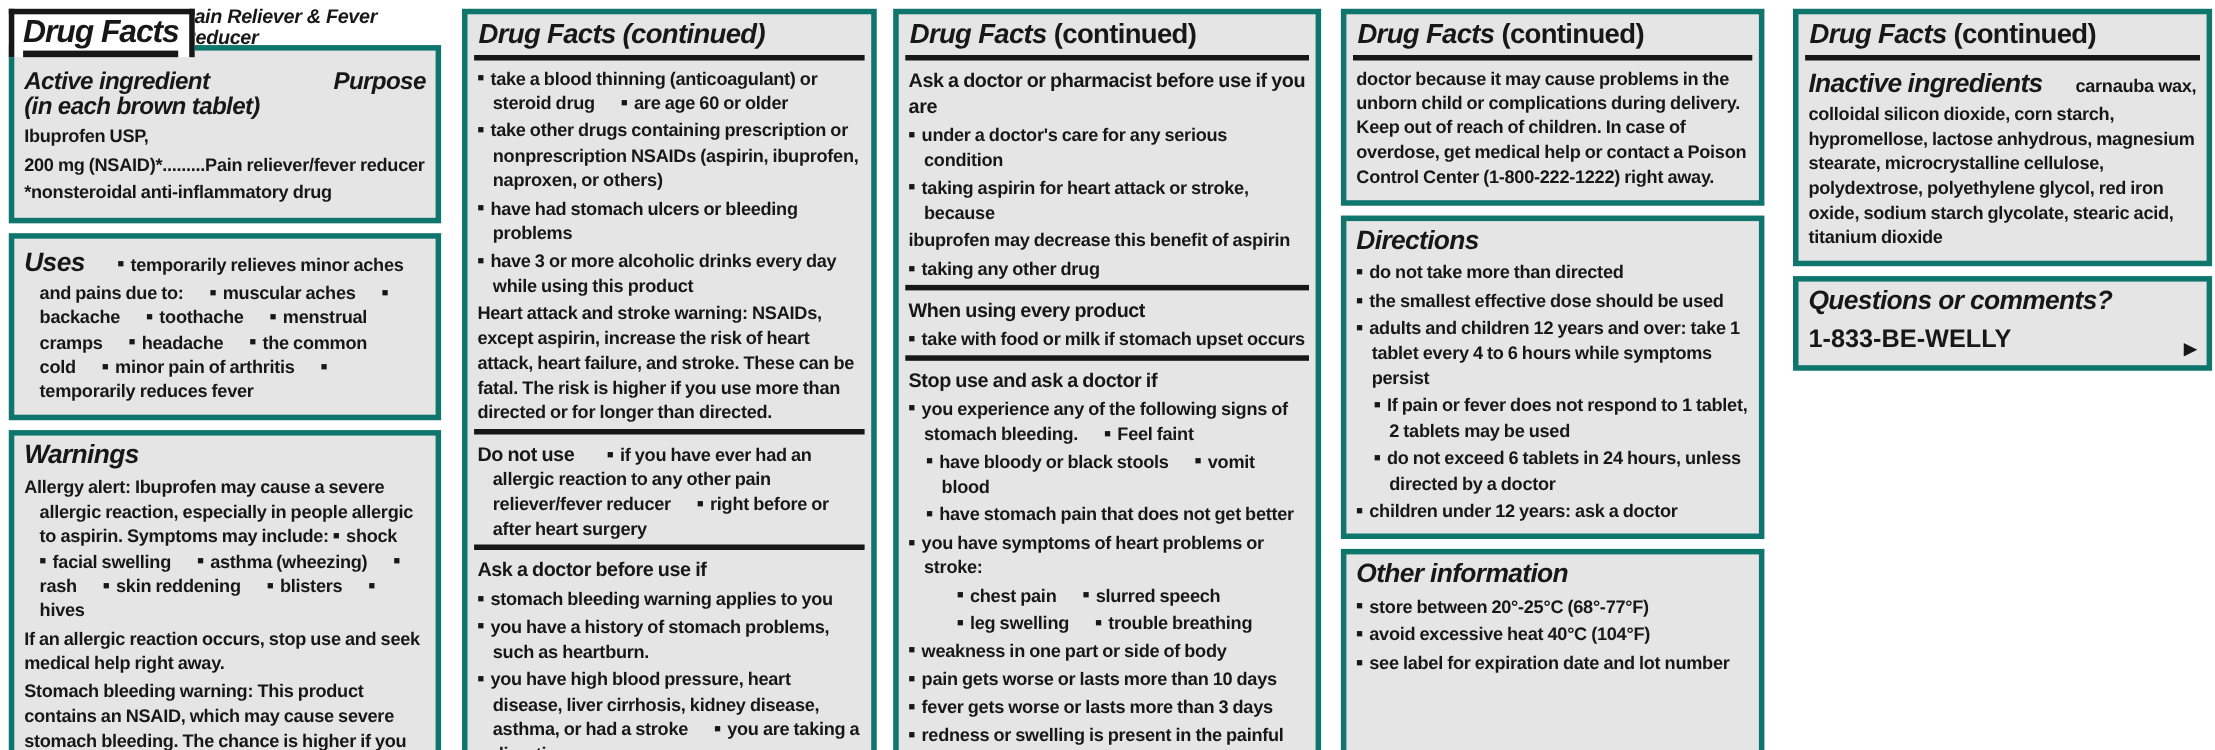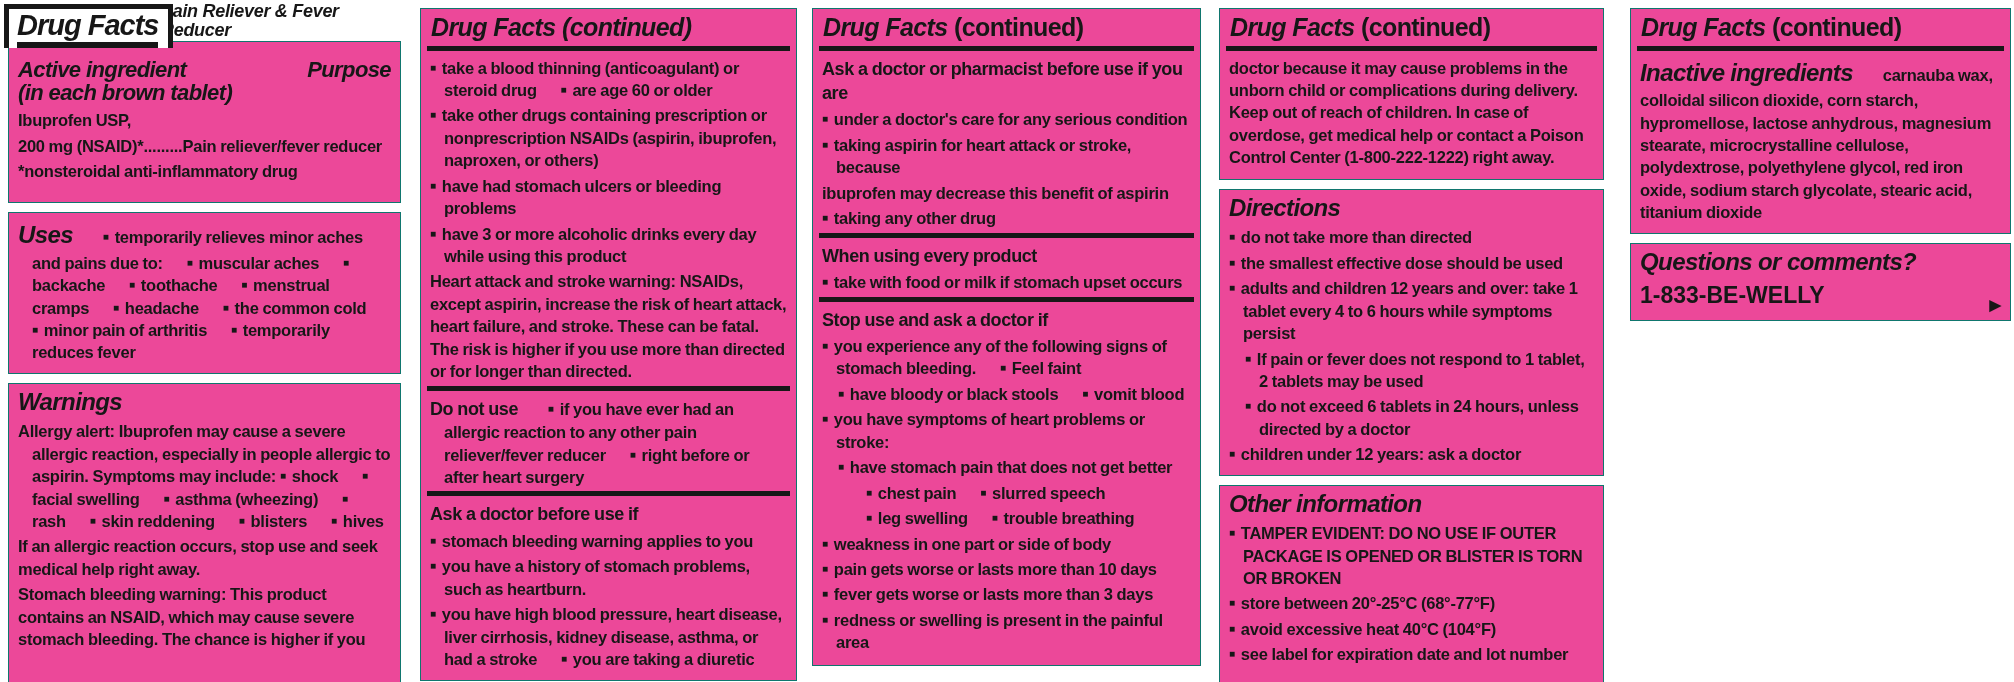--- a/index.html
+++ b/index.html
@@ -1,19 +1,19 @@
 <!DOCTYPE html>
 <html><head>
 <meta charset="utf-8">
 <style>
   html,body{margin:0;padding:0;background:#ffffff;}
   .label{position:relative;width:2014px;height:682px;background:#fff;overflow:hidden;
          font-family:"Liberation Sans",sans-serif;color:#171717;font-weight:700;}
   .column{position:absolute;top:8px;}
-  .box{border:1px solid #0f766e;background:#ec4899;padding:3px 9px 6px 9px;margin-bottom:9px;
+  .box{border:5px solid #0f766e;background:#e5e5e5;padding:3px 9px 6px 9px;margin-bottom:9px;
        box-sizing:border-box;position:relative;}
   
   .df-title{font-size:25px;font-style:italic;letter-spacing:-0.6px;line-height:1.1;padding:2px 0 3px 1px;}
   .df-suffix.upright{font-style:normal;}
   .rule{height:5px;background:#171717;margin:1px -3px 6px -3px;}
   
   .h{font-size:24px;font-style:italic;letter-spacing:-0.6px;line-height:1.1;margin:2px 0 5px 0;}
   .h-inline{font-size:24px;font-style:italic;letter-spacing:-0.6px;margin-right:26px;}
   
   .p{font-size:16.5px;line-height:1.36;letter-spacing:-0.25px;word-spacing:-0.5px;margin:3px 0;}
@@ -94,22 +94,22 @@
         <div class="p hang"><span class="run seg"><span class="bullet">■</span>taking aspirin for heart attack or stroke, because</span> </div>
         <div class="p"><span class="run">ibuprofen may decrease this benefit of aspirin</span> </div>
         <div class="p hang"><span class="run seg"><span class="bullet">■</span>taking any other drug</span> </div>
         <div class="rule"></div>
         <div class="p"><span class="run b2">When using every product</span> </div>
         <div class="p hang"><span class="run seg"><span class="bullet">■</span>take with food or milk if stomach upset occurs</span> </div>
         <div class="rule"></div>
         <div class="p"><span class="run b2">Stop use and ask a doctor if</span> </div>
         <div class="p hang"><span class="run seg"><span class="bullet">■</span>you experience any of the following signs of stomach bleeding.</span> <span class="run seg"><span class="bullet">■</span>Feel faint</span> </div>
         <div class="p hang ind1"><span class="run seg"><span class="bullet">■</span>have bloody or black stools</span> <span class="run seg"><span class="bullet">■</span>vomit blood</span> </div>
+        <div class="p hang ind1"><span class="run seg"><span class="bullet">■</span>have stomach pain that does not get better</span> </div>
         <div class="p hang"><span class="run seg"><span class="bullet">■</span>you have symptoms of heart problems or stroke:</span> </div>
-        <div class="p hang ind1"><span class="run seg"><span class="bullet">■</span>have stomach pain that does not get better</span> </div>
         <div class="p hang ind2"><span class="run seg"><span class="bullet">■</span>chest pain</span> <span class="run seg"><span class="bullet">■</span>slurred speech</span> </div>
         <div class="p hang ind2"><span class="run seg"><span class="bullet">■</span>leg swelling</span> <span class="run seg"><span class="bullet">■</span>trouble breathing</span> </div>
         <div class="p hang"><span class="run seg"><span class="bullet">■</span>weakness in one part or side of body</span> </div>
         <div class="p hang"><span class="run seg"><span class="bullet">■</span>pain gets worse or lasts more than 10 days</span> </div>
         <div class="p hang"><span class="run seg"><span class="bullet">■</span>fever gets worse or lasts more than 3 days</span> </div>
         <div class="p hang"><span class="run seg"><span class="bullet">■</span>redness or swelling is present in the painful area</span>  </div>
       </div>
     </div>
     <div class="column" style="left: 1219px; width: 385px;">
       <div class="box" style="min-height: 172px;">
@@ -121,21 +121,20 @@
         <div class="h">Directions</div>
         <div class="p hang"><span class="run seg"><span class="bullet">■</span>do not take more than directed</span> </div>
         <div class="p hang"><span class="run seg"><span class="bullet">■</span>the smallest effective dose should be used</span> </div>
         <div class="p hang"><span class="run seg"><span class="bullet">■</span>adults and children 12 years and over: take 1 tablet every 4 to 6 hours while symptoms persist</span> </div>
         <div class="p hang ind1"><span class="run seg"><span class="bullet">■</span>If pain or fever does not respond to 1 tablet, 2 tablets may be used</span> </div>
         <div class="p hang ind1"><span class="run seg"><span class="bullet">■</span>do not exceed 6 tablets in 24 hours, unless directed by a doctor</span> </div>
         <div class="p hang"><span class="run seg"><span class="bullet">■</span>children under 12 years: ask a doctor</span> </div>
       </div>
       <div class="box" style="min-height: 212px;">
         <div class="h">Other information</div>
-        <div class="p hang"><span class="run seg strong"><span class="bullet">■</span>TAMPER EVIDENT: DO NO USE IF OUTER PACKAGE IS OPENED OR BLISTER IS TORN OR BROKEN</span> </div>
         <div class="p hang"><span class="run seg"><span class="bullet">■</span>store between 20°-25°C (68°-77°F)</span> </div>
         <div class="p hang"><span class="run seg"><span class="bullet">■</span>avoid excessive heat 40°C (104°F)</span> </div>
         <div class="p hang"><span class="run seg"><span class="bullet">■</span>see label for expiration date and lot number</span> </div>
       </div>
     </div>
     <div class="column" style="left: 1630px; width: 381px;">
       <div class="box" style="min-height: 180px;">
         <div class="df-title"><span class="df-main-inline">Drug Facts</span> <span class="df-suffix upright">(continued)</span></div>
         <div class="rule"></div>
         <div class="p"><span class="run h-inline">Inactive ingredients</span> <span class="run">carnauba wax, colloidal silicon dioxide, corn starch, hypromellose, lactose anhydrous, magnesium stearate, microcrystalline cellulose, polydextrose, polyethylene glycol, red iron oxide, sodium starch glycolate, stearic acid, titanium dioxide</span> </div>

